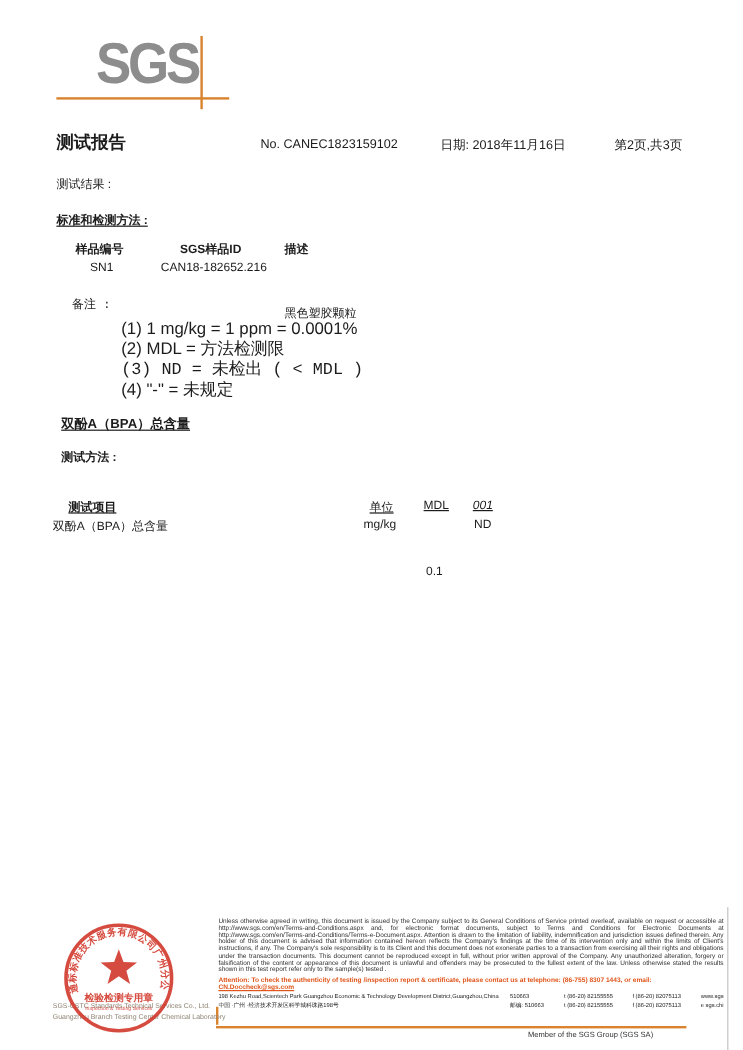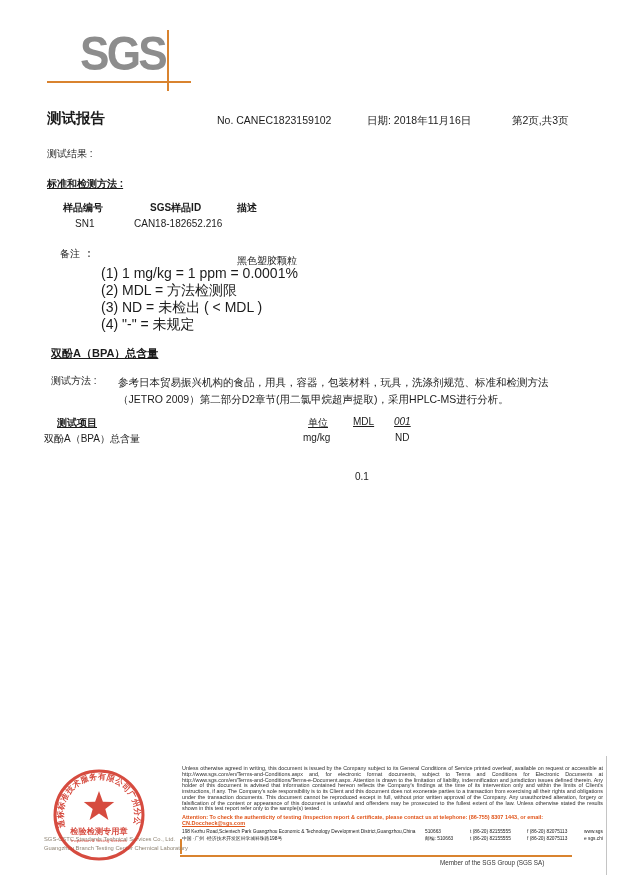--- a/index.html
+++ b/index.html
@@ -71,26 +71,25 @@
   <div class="abs body-txt bold" style="left:63px;top:201px;">样品编号</div>
   <div class="abs body-txt bold" style="left:150px;top:201px;">SGS样品ID</div>
   <div class="abs body-txt bold" style="left:237px;top:201px;">描述</div>
   <div class="abs body-txt" style="left:75px;top:218px;">SN1</div>
   <div class="abs body-txt" style="left:134px;top:218px;">CAN18-182652.216</div>
   <div class="abs body-txt" style="left:237px;top:218px;margin-top:36px;">黑色塑胶颗粒</div>
 
   <div class="abs body-txt" style="left:60px;top:247px;font-family:Liberation Mono, monospace;">备注 :</div>
   <div class="abs note-line" style="top:265px;">(1) 1 mg/kg = 1 ppm = 0.0001%</div>
   <div class="abs note-line" style="top:282px;">(2) MDL = 方法检测限</div>
-  <div class="abs note-line" style="top:299px;">(3) ND = 未检出 ( &lt; MDL )</div>
+  <div class="abs note-line" style="top:299px;font-family:Liberation Mono, monospace;">(3) ND = 未检出 ( &lt; MDL )</div>
   <div class="abs note-line" style="top:316px;">(4) "-" = 未规定</div>
 
   <div class="abs bold u" style="left:51px;top:346px;font-size:11px;">双酚A（BPA）总含量</div>
-  <div class="abs body-txt" style="left:51px;top:374px;">测试方法 :</div>
-  <div class="method-text">参考日本贸易振兴机构的食品，用具，容器，包装材料，玩具，洗涤剂规范、标准和检测方法（JETRO 2009）第二部分D2章节(用二氯甲烷超声提取)，采用HPLC-MS进行分析。</div>
+  <div class="abs body-txt" style="left:51px;top:374px;font-weight:bold;">测试方法 :</div>
 
   <div class="abs body-txt bold u" style="left:57px;top:416px;">测试项目</div>
   <div class="abs body-txt u" style="left:308px;top:416px;">单位</div>
   <div class="abs body-txt u" style="left:353px;top:416px;">MDL</div>
   <div class="abs body-txt u it" style="left:394px;top:416px;">001</div>
   <div class="abs body-txt" style="left:44px;top:432px;">双酚A（BPA）总含量</div>
   <div class="abs body-txt" style="left:303px;top:432px;">mg/kg</div>
   <div class="abs body-txt" style="left:355px;top:432px;margin-top:39px;">0.1</div>
   <div class="abs body-txt" style="left:395px;top:432px;">ND</div>
 

